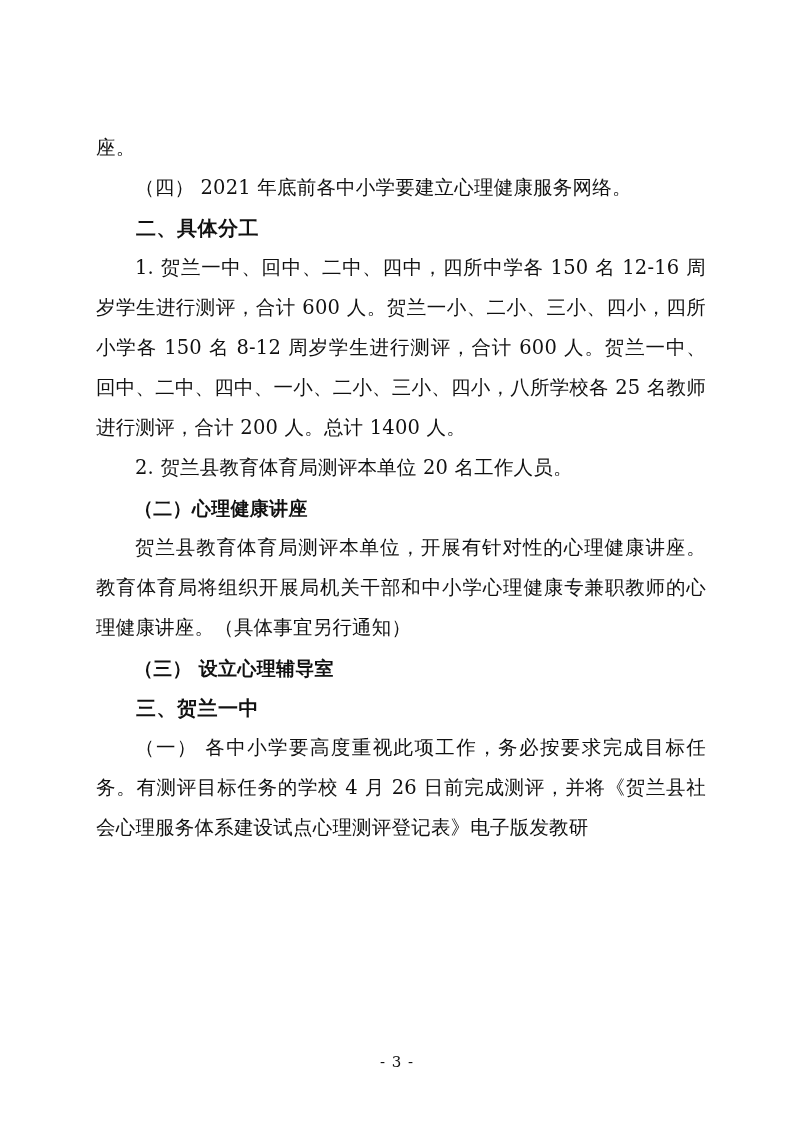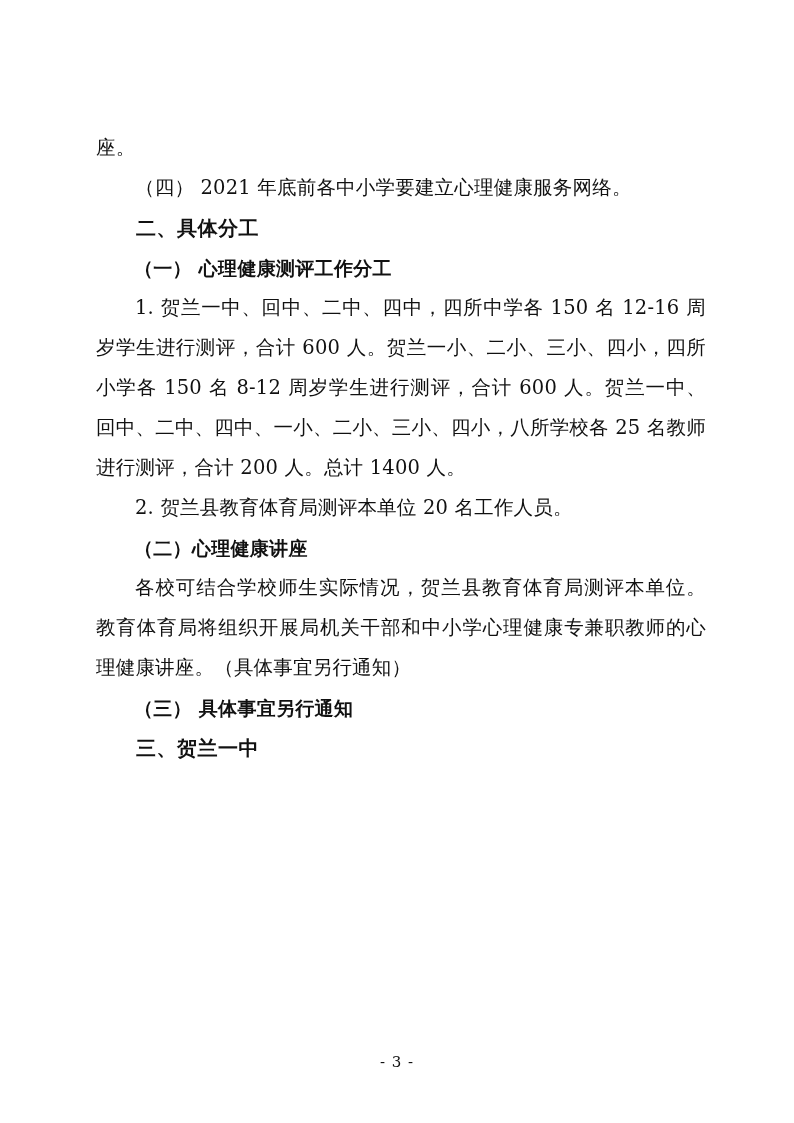--- a/index.html
+++ b/index.html
@@ -74,33 +74,33 @@
 
   <div class="doc-body">
 
     <p class="p-noindent">座。</p>
 
 
     <p class="p-indent">（四） 2021 年底前各中小学要建立心理健康服务网络。</p>
 
     <p class="heading">二、具体分工</p>
 
-    <p class="subheading">（一） 心理健康测评工作分工</p>
 
     <p class="p-indent">1. 贺兰一中、回中、二中、四中，四所中学各 150 名 12-16 周岁学生进行测评，合计 600 人。贺兰一小、二小、三小、四小，四所小学各 150 名 8-12 周岁学生进行测评，合计 600 人。贺兰一中、回中、二中、四中、一小、二小、三小、四小，八所学校各 25 名教师进行测评，合计 200 人。总计 1400 人。</p>
 
     <p class="p-indent">2. 贺兰县教育体育局测评本单位 20 名工作人员。</p>
 
     <p class="subheading">（二）心理健康讲座</p>
 
-    <p class="p-indent">各校可结合学校师生实际情况，贺兰县教育体育局测评本单位。教育体育局将组织开展局机关干部和中小学心理健康专兼职教师的心理健康讲座。（具体事宜另行通知）</p>
+    <p class="p-indent">贺兰县教育体育局测评本单位，开展有针对性的心理健康讲座。教育体育局将组织开展局机关干部和中小学心理健康专兼职教师的心理健康讲座。（具体事宜另行通知）</p>
 
-    <p class="subheading">（三） 具体事宜另行通知</p>
+    <p class="subheading">（三） 设立心理辅导室</p>
 
 
     <p class="heading">三、贺兰一中</p>
 
+    <p class="p-indent">（一） 各中小学要高度重视此项工作，务必按要求完成目标任务。有测评目标任务的学校 4 月 26 日前完成测评，并将《贺兰县社会心理服务体系建设试点心理测评登记表》电子版发教研</p>
 
   </div>
 
   <div class="footer">- 3 -</div>
 
 </div>
 
 </body></html>

